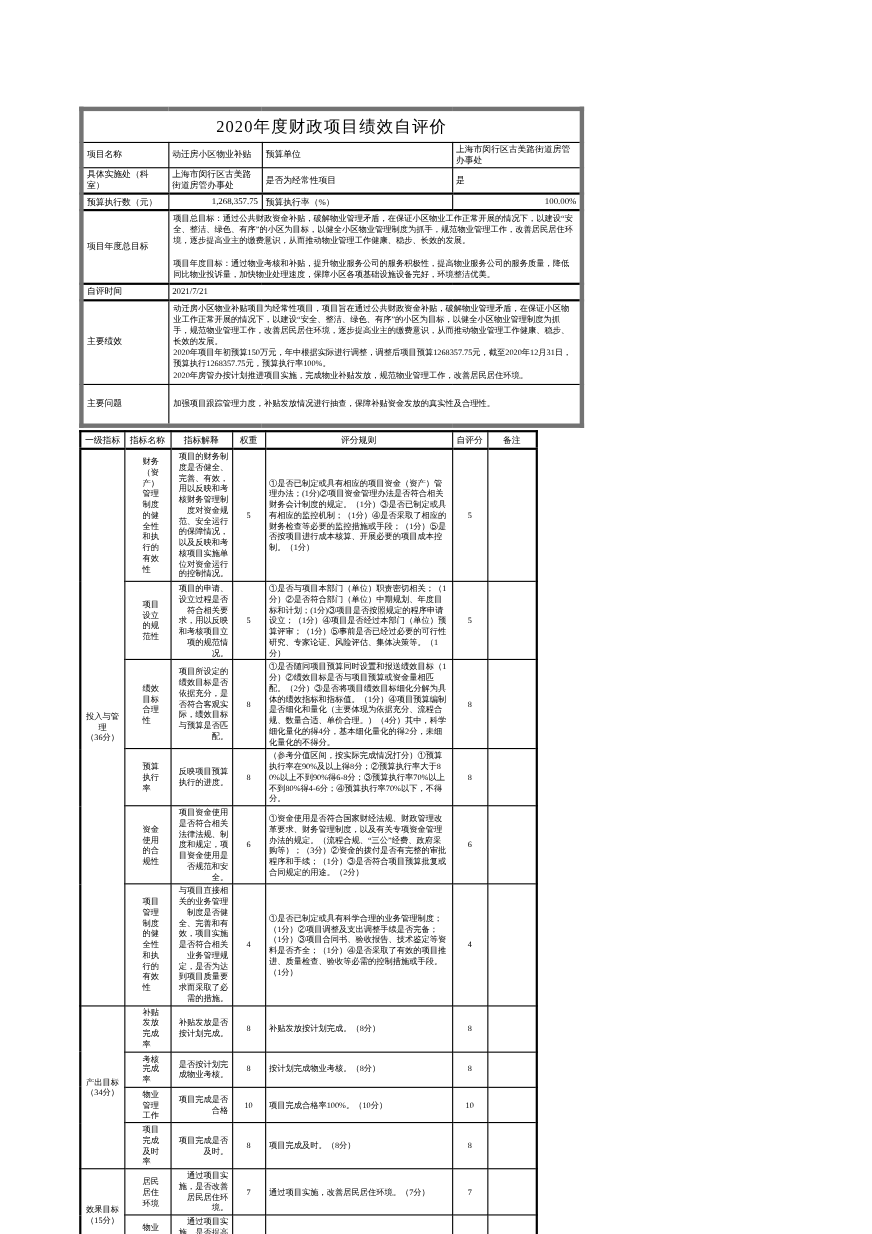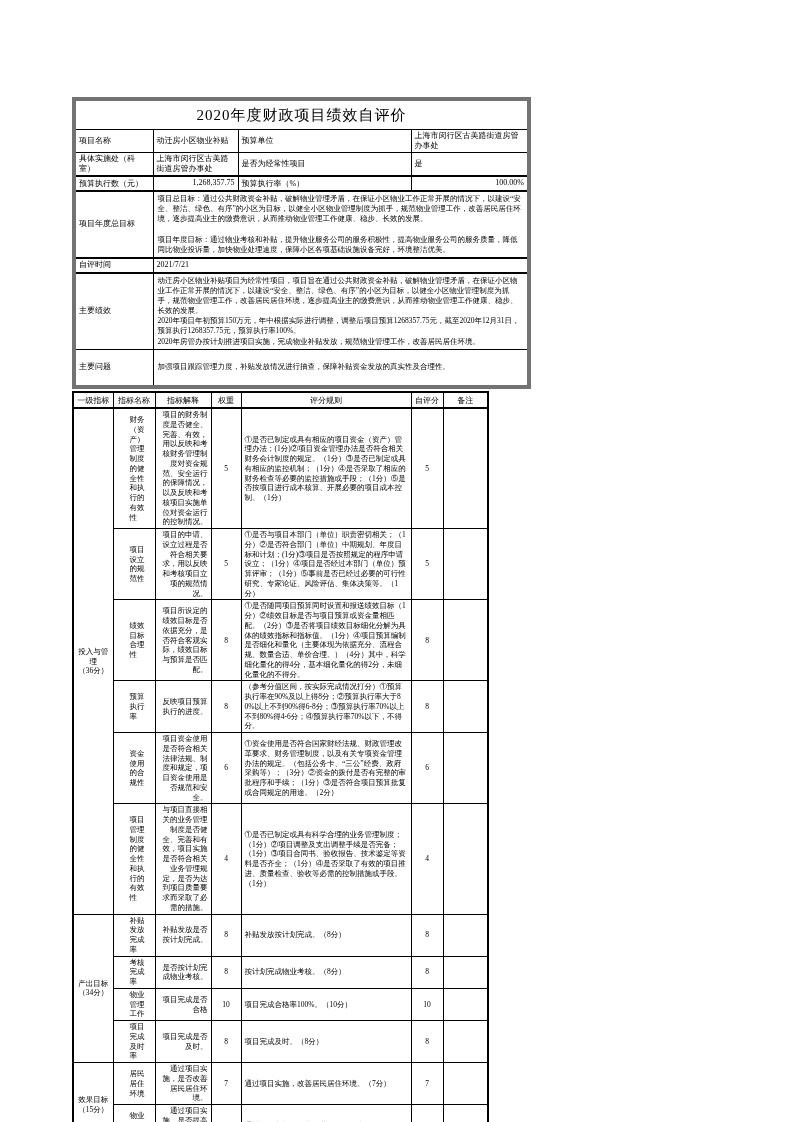--- a/index.html
+++ b/index.html
@@ -140,21 +140,21 @@
           <td class="c-explain">反映项目预算执行的进度。</td>
           <td class="c-weight">8</td>
           <td class="c-rule">（参考分值区间，按实际完成情况打分）①预算执行率在90%及以上得8分；②预算执行率大于80%以上不到90%得6-8分；③预算执行率70%以上不到80%得4-6分；④预算执行率70%以下，不得分。</td>
           <td class="c-score">8</td>
           <td class="c-note"></td>
         </tr>
         <tr>
           <td class="c-name">资金使用的合规性</td>
           <td class="c-explain">项目资金使用是否符合相关法律法规、制度和规定，项目资金使用是否规范和安全。</td>
           <td class="c-weight">6</td>
-          <td class="c-rule">①资金使用是否符合国家财经法规、财政管理改革要求、财务管理制度，以及有关专项资金管理办法的规定。（包括公务卡、“三公”经费、政府采购等）；（3分）②资金的拨付是否有完整的审批程序和手续；（1分）③是否符合项目预算批复或合同规定的用途。（2分）</td>
+          <td class="c-rule">①资金使用是否符合国家财经法规、财政管理改革要求、财务管理制度，以及有关专项资金管理办法的规定。（流程合规、“三公”经费、政府采购等）；（3分）②资金的拨付是否有完整的审批程序和手续；（1分）③是否符合项目预算批复或合同规定的用途。（2分）</td>
           <td class="c-score">6</td>
           <td class="c-note"></td>
         </tr>
         <tr>
           <td class="c-name">项目管理制度的健全性和执行的有效性</td>
           <td class="c-explain">与项目直接相关的业务管理制度是否健全、完善和有效，项目实施是否符合相关业务管理规定，是否为达到项目质量要求而采取了必需的措施。</td>
           <td class="c-weight">4</td>
           <td class="c-rule">①是否已制定或具有科学合理的业务管理制度；（1分）②项目调整及支出调整手续是否完备；（1分）③项目合同书、验收报告、技术鉴定等资料是否齐全；（1分）④是否采取了有效的项目推进、质量检查、验收等必需的控制措施或手段。（1分）</td>
           <td class="c-score">4</td>
           <td class="c-note"></td>

